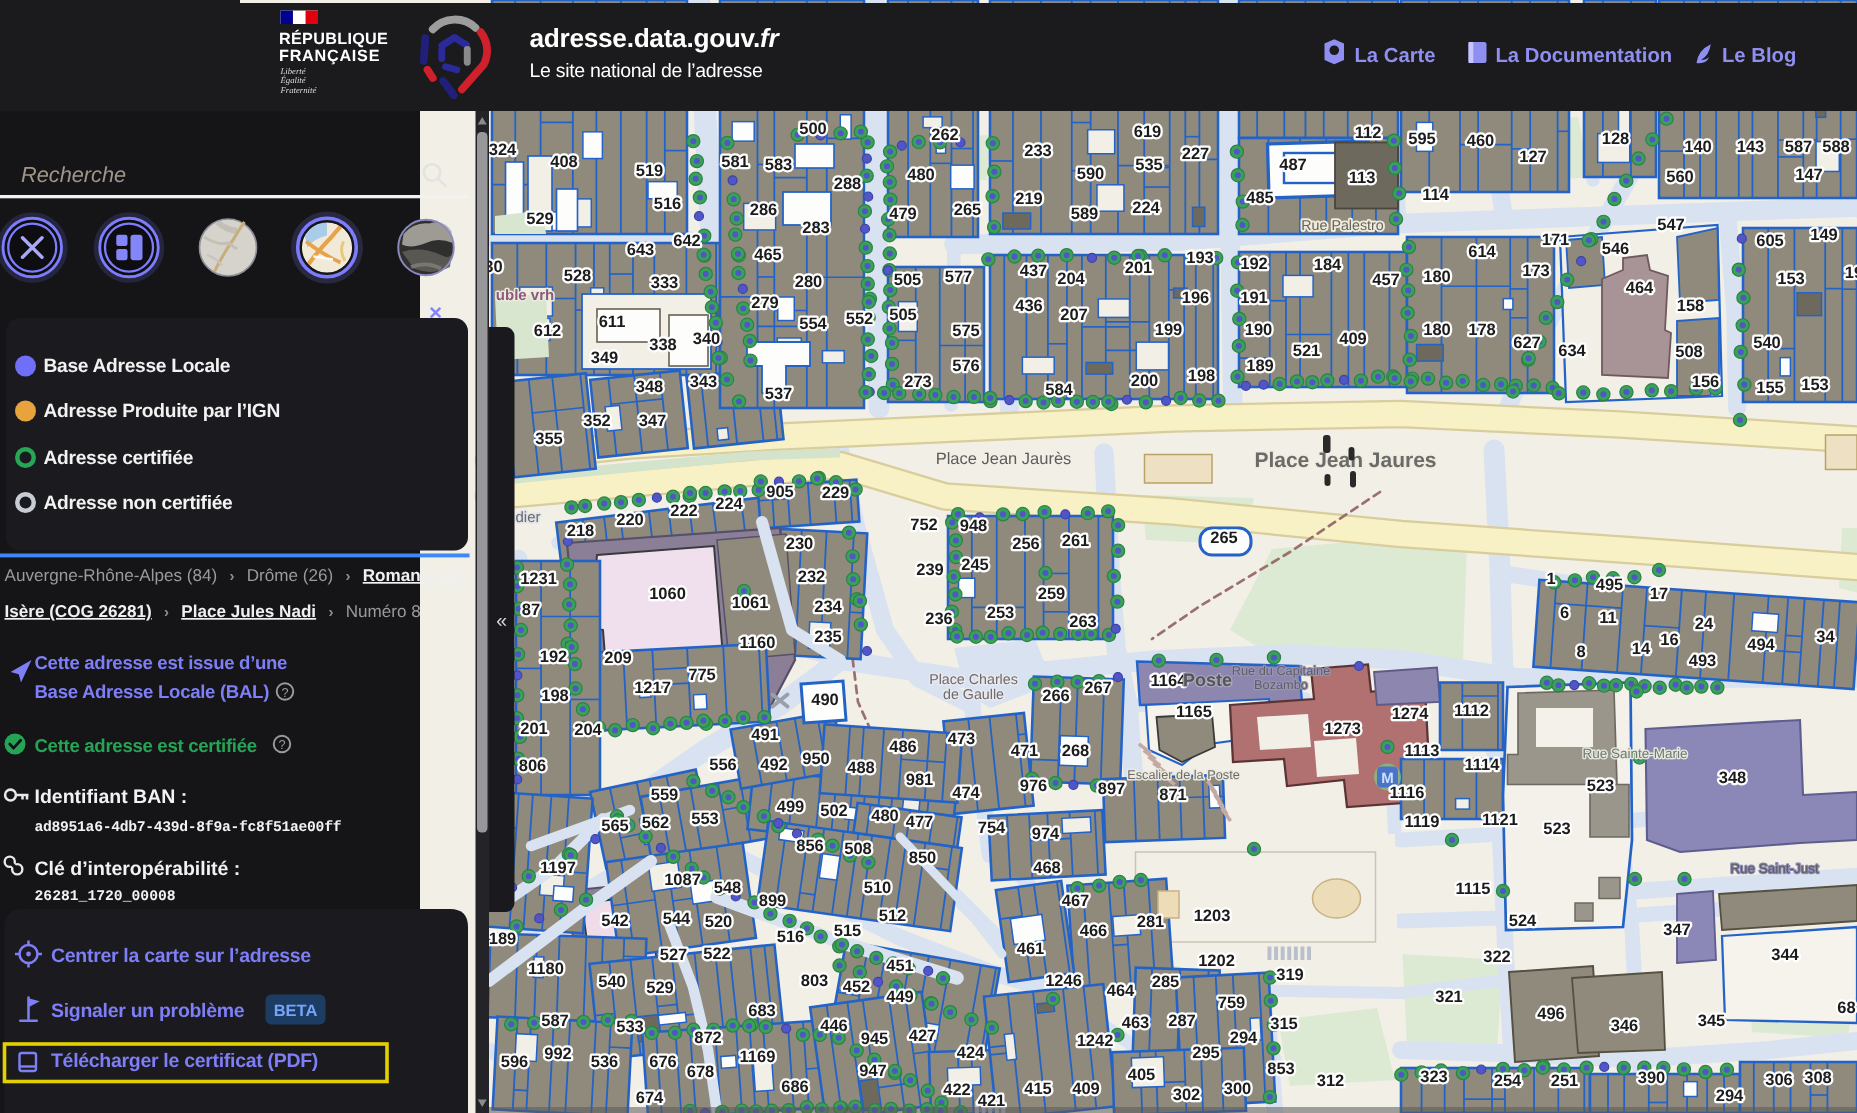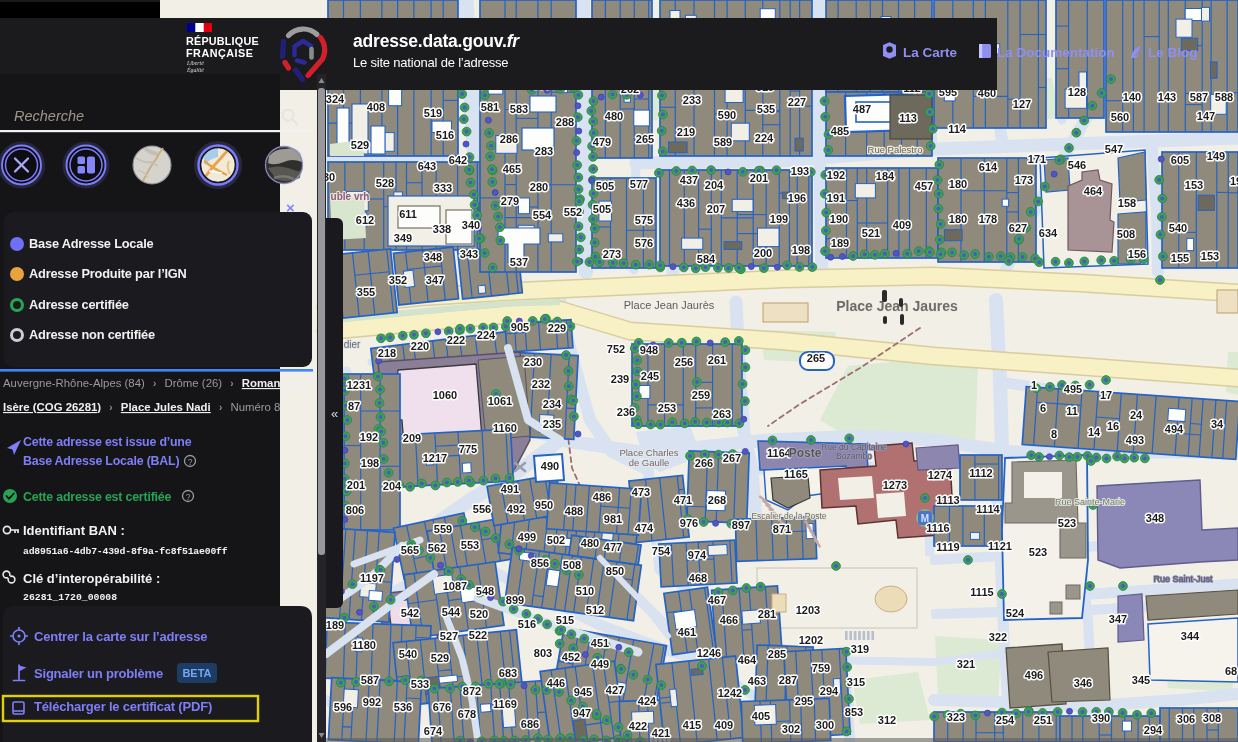--- a/index.html
+++ b/index.html
@@ -1,17 +1,17 @@
 <!DOCTYPE html>
 <html><head><meta charset="utf-8"><style>
 *{margin:0;padding:0;box-sizing:border-box}
 html,body{width:1238px;height:742px;overflow:hidden;background:#000;font-family:"Liberation Sans",sans-serif}
 #stage{position:relative;width:1238px;height:742px}
 #map{position:absolute;left:160px;top:0}
-#hdr{position:absolute;left:0;top:18px;width:997px;height:72px;background:#1b1b1d}
+#hdr{position:absolute;left:0;top:2px;width:1238px;height:72px;background:#1b1b1d}
 #topblack{position:absolute;left:0;top:0;width:160px;height:2px;background:#1b1b1d}
 #side{position:absolute;left:0;top:74px;width:280px;height:668px;background:#151518}
 #sbar{position:absolute;left:317px;top:74px;width:9px;height:668px;background:#242428}
 #thumb{position:absolute;left:318px;top:88px;width:7px;height:467px;background:#98989b;border-radius:3px}
 #tab{position:absolute;left:326px;top:218px;width:17px;height:390px;background:#1a1a1e;border-radius:0 6px 6px 0;color:#d8d8d8;font-size:13px;display:flex;align-items:center;justify-content:center}
 #attr{position:absolute;left:326px;top:738px;width:912px;height:4px;background:rgba(90,90,90,0.55)}
 </style></head><body>
 <div id="stage">
 <svg id="map" width="1078" height="742" viewBox="160 0 1078 742">
       <rect x="160" y="0" width="1078" height="742" fill="#f2efe7"></rect>

